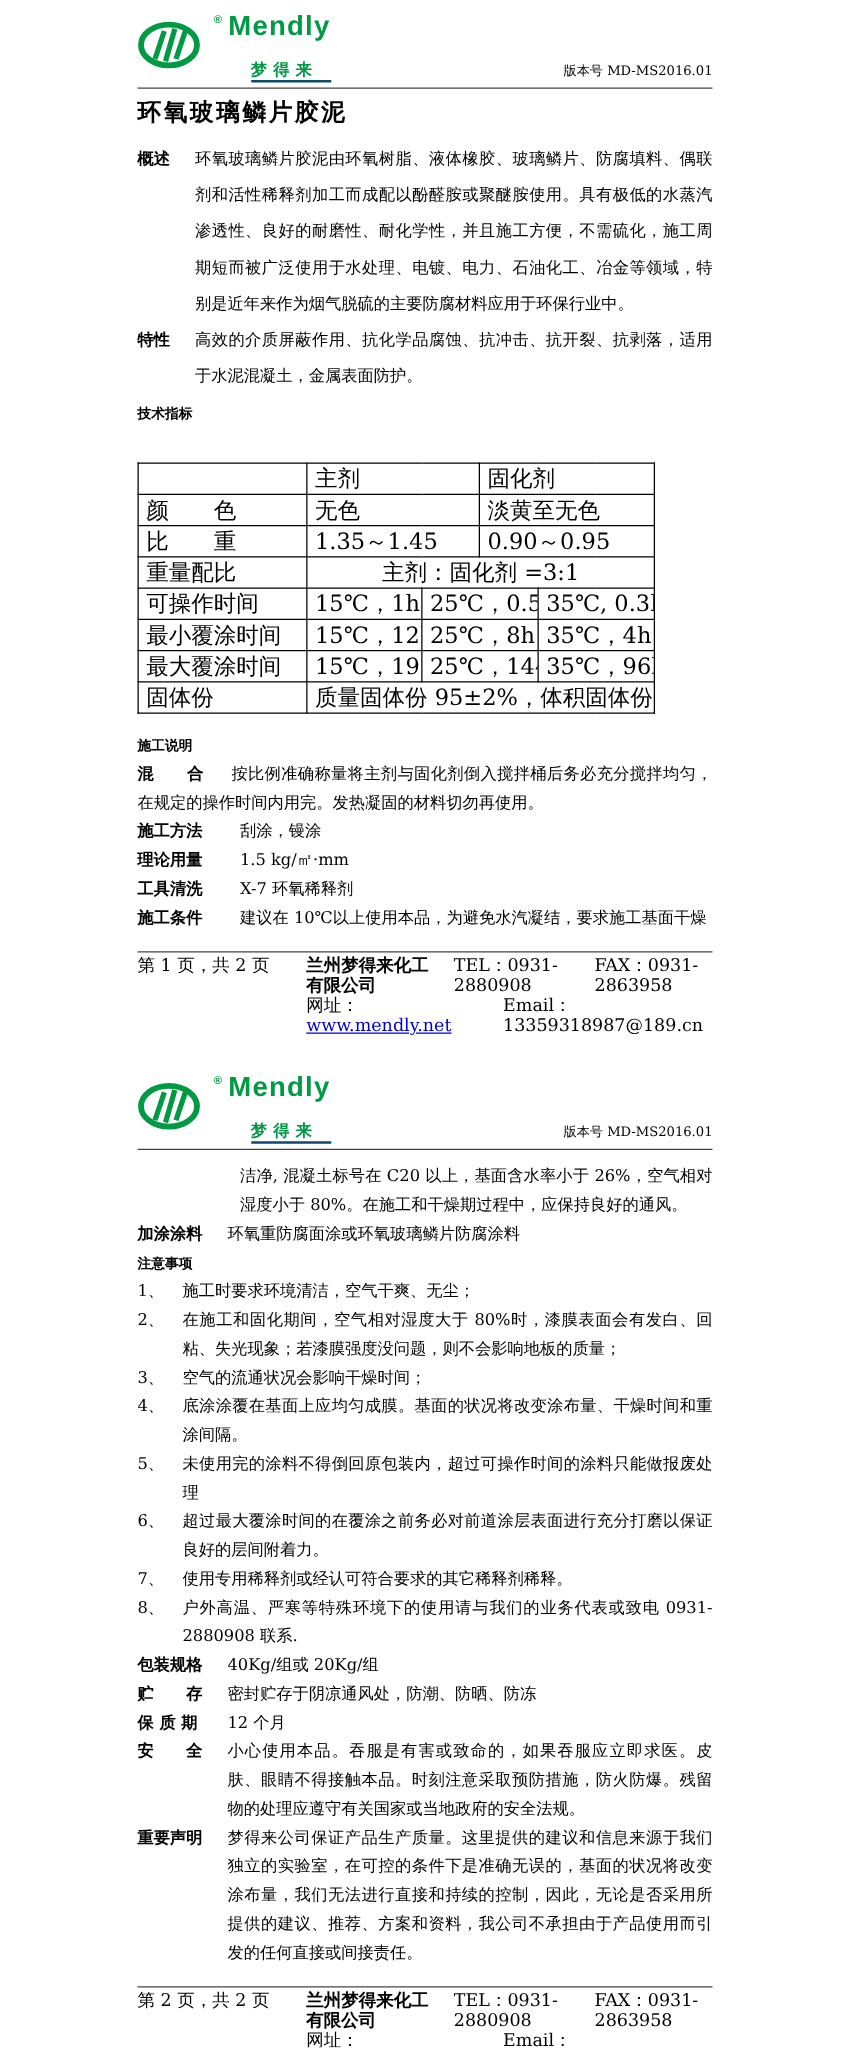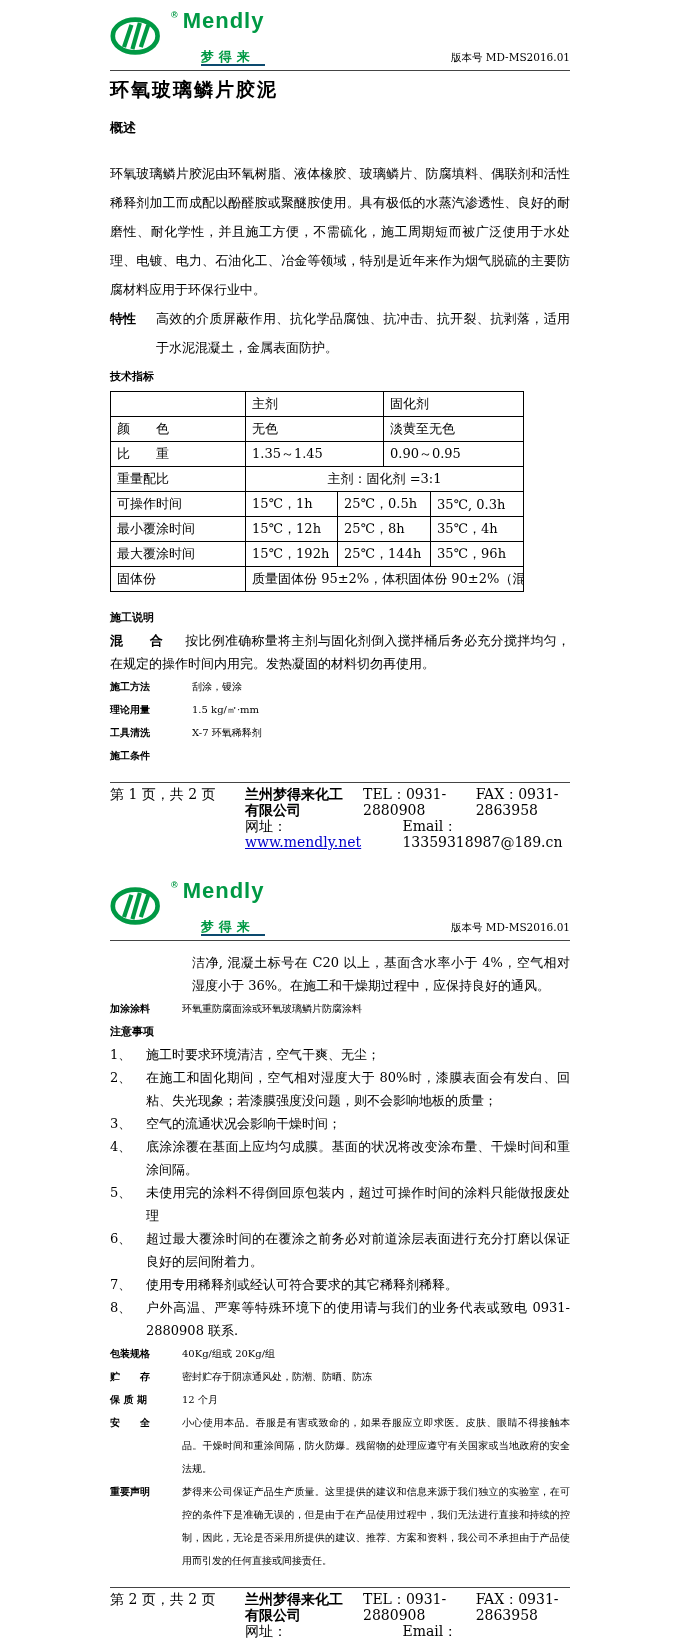--- a/index.html
+++ b/index.html
@@ -27,49 +27,49 @@
 
   
   .title { font-size:19px; font-weight:bold; letter-spacing:2px; margin-top:6px; }
   .h3 { font-size:11px; font-weight:bold; line-height:29px; }
   .h3.tight { line-height:23px; }
 
   
   .para { display:flex; font-size:13px; line-height:29px; }
   .para .lbl { flex:0 0 46px; font-weight:bold; }
   .para .txt { flex:1; text-align:justify; }
-  .row { display:flex; font-size:10px; line-height:23px; }
+  .row { display:flex; font-size:13px; line-height:23px; }
   .row .rl { flex:0 0 82px; font-weight:bold; }
   .row .rt { flex:1; text-align:justify; }
   .p2 .row .rl { flex-basis:72px; }
   .mix { font-size:13px; line-height:23px; text-align:justify; }
   .mix .b { font-weight:bold; margin-right:22px; }
   .cont { margin-left:82px; font-size:13px; line-height:23px; text-align:justify; }
 
   
   table.spec { border-collapse:collapse; table-layout:fixed; width:413px;
-               margin-top:0; font-size:13px; }
+               margin-top:25px; font-size:18px; }
   table.spec td { border:1px solid #000; height:25px; padding:0 6px; white-space:nowrap; overflow:hidden; }
   table.spec td.ctr { text-align:center; }
 
   
   .note { display:flex; font-size:13px; line-height:23px; }
   .note .n { flex:0 0 36px; }
   .note .t { flex:1; text-align:justify; }
 
   
   .footer { border-top:1px solid #444; margin-top:15px; padding-top:3px;
             display:flex; font-size:14px; line-height:16px; }
   .f-page { flex:0 0 135px; }
   .f-info { flex:1; }
   .f-line1 { display:flex; justify-content:flex-start; gap:18px; }
   .f-co { font-weight:bold; }
   .f-line2 { display:flex; justify-content:flex-end; gap:34px; }
   .link { color:#0000cc; text-decoration:underline; cursor:pointer; }
-  .ovw-gap { margin-top:10px;flex-direction:column; }
+  .ovw-gap { margin-top:10px; }
   .cons-gap { margin-top:14px; }
   .p2-body-gap { margin-top:10px; }
 </style>
 </head>
 <body>
 
 <div class="doc">
 
   <section class="p1">
     <div class="inner">
@@ -174,20 +174,21 @@
       <div class="row">
         <span class="rl">理论用量</span>
         <span class="rt">1.5 kg/㎡·mm</span>
       </div>
       <div class="row">
         <span class="rl">工具清洗</span>
         <span class="rt">X-7 环氧稀释剂</span>
       </div>
       <div class="row">
         <span class="rl">施工条件</span>
+        <span class="rt">建议在 10℃以上使用本品，为避免水汽凝结，要求施工基面干燥</span>
       </div>
 
       <div class="footer">
         <div class="f-page">第 1 页，共 2 页</div>
         <div class="f-info">
           <div class="f-line1">
             <span class="f-co">兰州梦得来化工有限公司</span>
             <span>TEL：0931-2880908</span>
             <span>FAX：0931-2863958</span>
           </div>
@@ -214,21 +215,21 @@
           </span>
           <span class="reg">®</span>
           <span class="brand-words">
             <span class="brand-en">Mendly</span>
             <span class="brand-cn">梦得来</span>
           </span>
         </div>
         <div class="version">版本号 MD-MS2016.01</div>
       </div>
 
-      <p class="cont p2-body-gap">洁净, 混凝土标号在 C20 以上，基面含水率小于 4%，空气相对湿度小于 36%。在施工和干燥期过程中，应保持良好的通风。</p>
+      <p class="cont p2-body-gap">洁净, 混凝土标号在 C20 以上，基面含水率小于 26%，空气相对湿度小于 80%。在施工和干燥期过程中，应保持良好的通风。</p>
 
       <div class="row">
         <span class="rl">加涂涂料</span>
         <span class="rt">环氧重防腐面涂或环氧玻璃鳞片防腐涂料</span>
       </div>
 
       <div class="h3 tight">注意事项</div>
 
       <div class="note">
         <span class="n">1、</span>
@@ -270,25 +271,25 @@
       <div class="row">
         <span class="rl">贮　　存</span>
         <span class="rt">密封贮存于阴凉通风处，防潮、防晒、防冻</span>
       </div>
       <div class="row">
         <span class="rl">保 质 期</span>
         <span class="rt">12 个月</span>
       </div>
       <div class="row">
         <span class="rl">安　　全</span>
-        <span class="rt">小心使用本品。吞服是有害或致命的，如果吞服应立即求医。皮肤、眼睛不得接触本品。干燥时间和重涂间隔，防火防爆。残留物的处理应遵守有关国家或当地政府的安全法规。</span>
+        <span class="rt">小心使用本品。吞服是有害或致命的，如果吞服应立即求医。皮肤、眼睛不得接触本品。时刻注意采取预防措施，防火防爆。残留物的处理应遵守有关国家或当地政府的安全法规。</span>
       </div>
       <div class="row">
         <span class="rl">重要声明</span>
-        <span class="rt">梦得来公司保证产品生产质量。这里提供的建议和信息来源于我们独立的实验室，在可控的条件下是准确无误的，但是由于在产品使用过程中，我们无法进行直接和持续的控制，因此，无论是否采用所提供的建议、推荐、方案和资料，我公司不承担由于产品使用而引发的任何直接或间接责任。</span>
+        <span class="rt">梦得来公司保证产品生产质量。这里提供的建议和信息来源于我们独立的实验室，在可控的条件下是准确无误的，基面的状况将改变涂布量，我们无法进行直接和持续的控制，因此，无论是否采用所提供的建议、推荐、方案和资料，我公司不承担由于产品使用而引发的任何直接或间接责任。</span>
       </div>
 
       <div class="footer">
         <div class="f-page">第 2 页，共 2 页</div>
         <div class="f-info">
           <div class="f-line1">
             <span class="f-co">兰州梦得来化工有限公司</span>
             <span>TEL：0931-2880908</span>
             <span>FAX：0931-2863958</span>
           </div>

